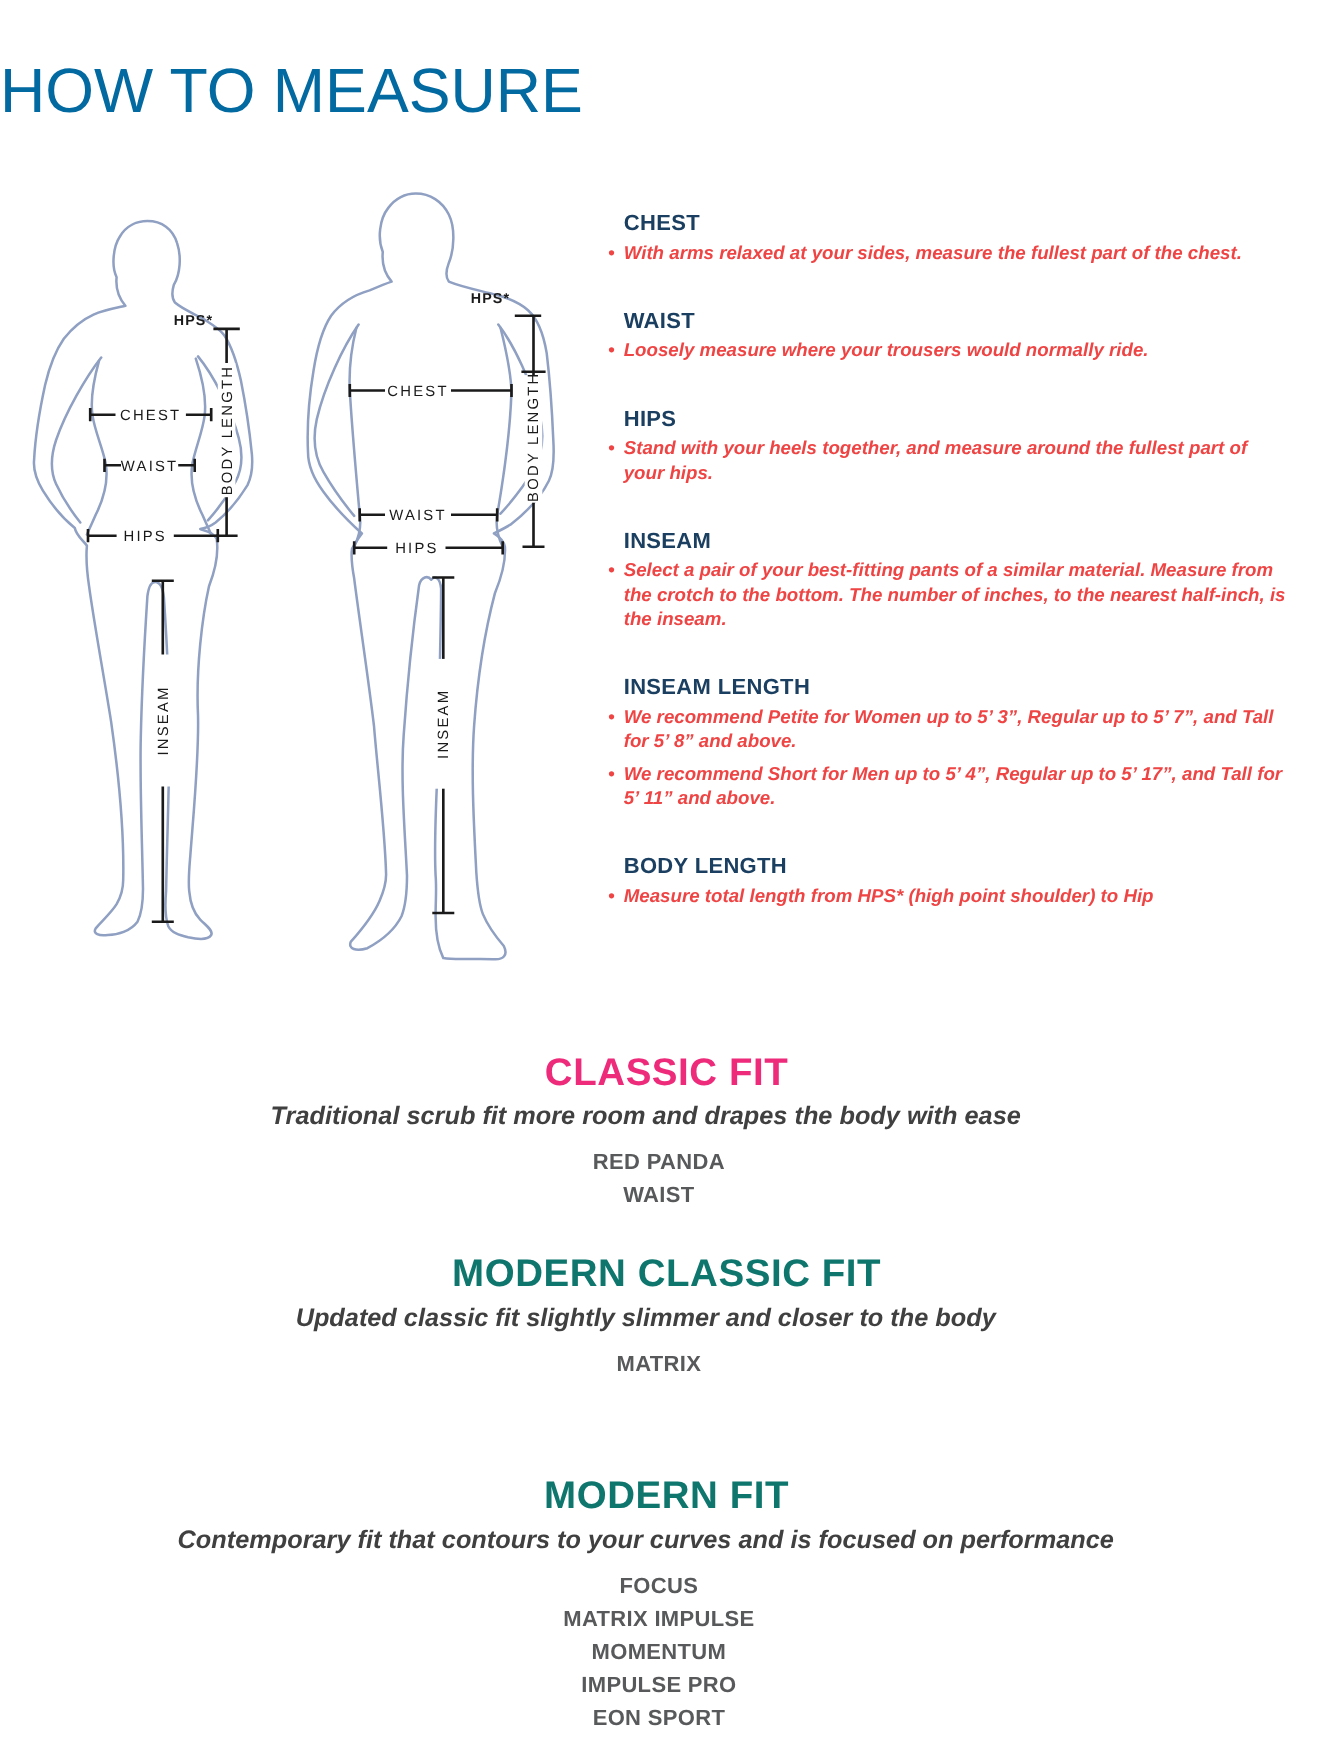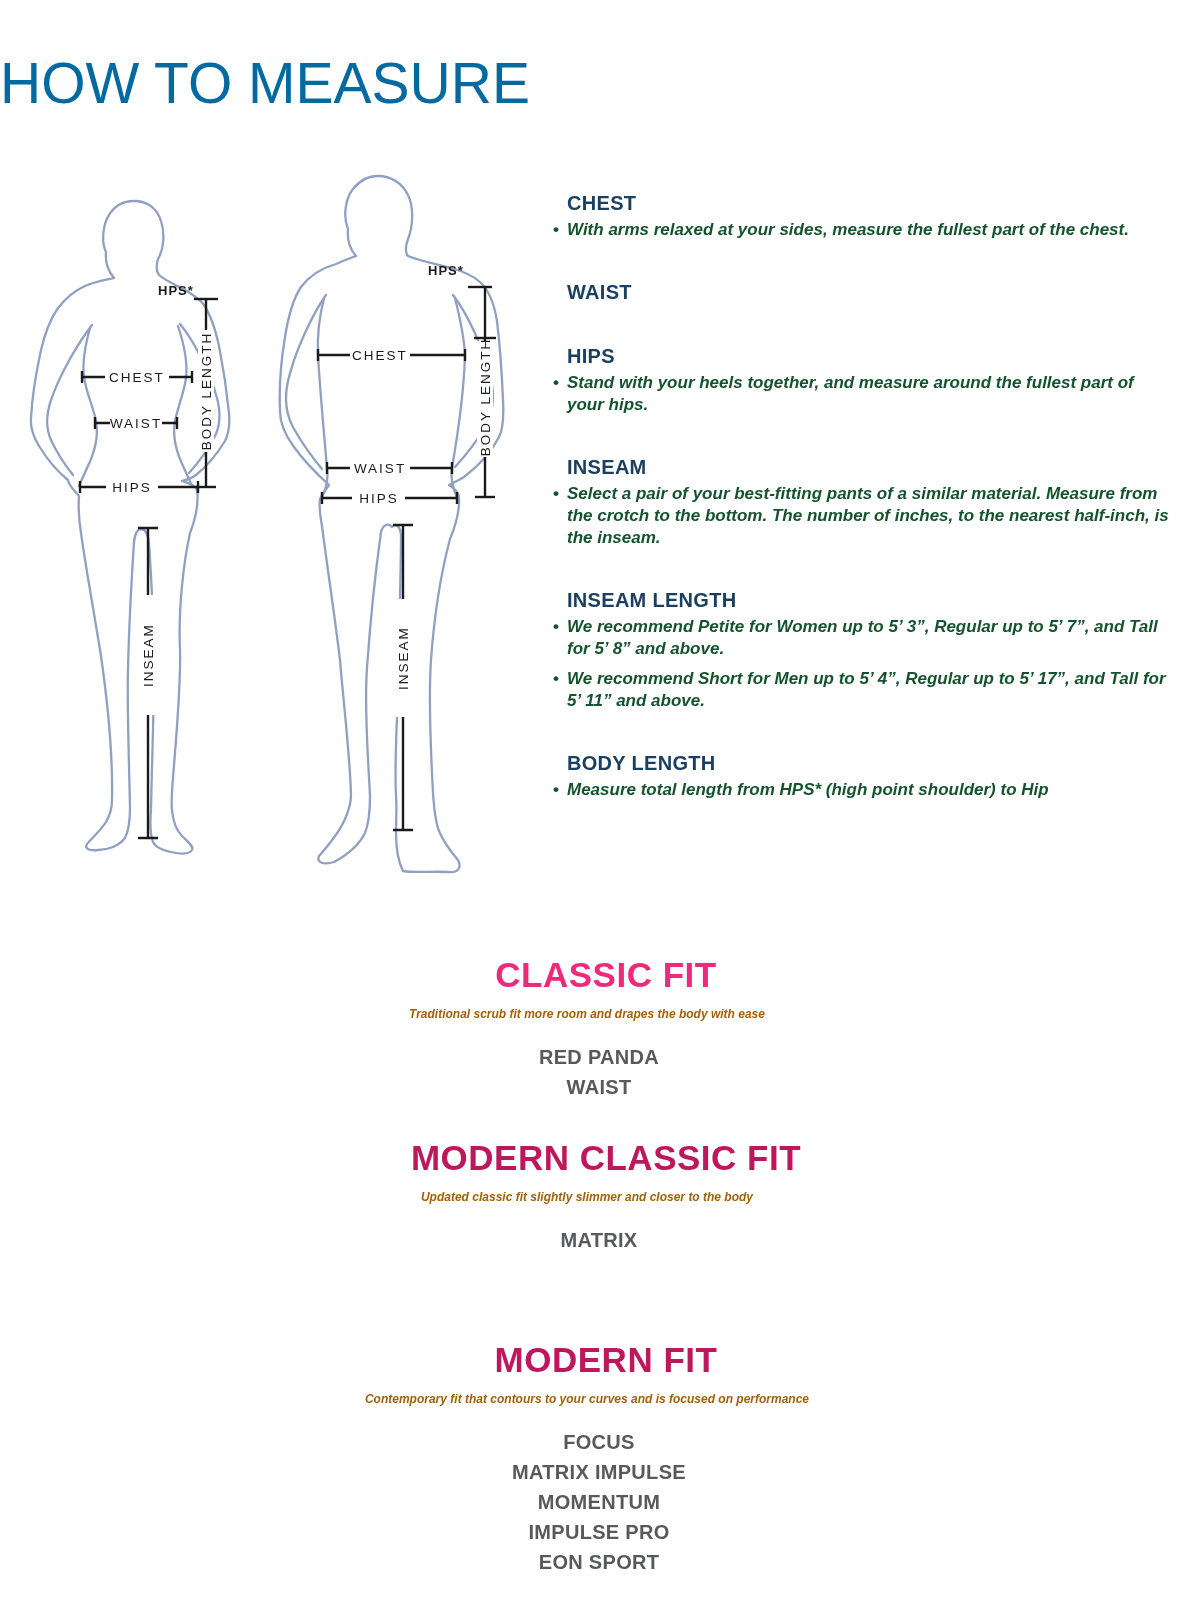--- a/index.html
+++ b/index.html
@@ -19,31 +19,31 @@
   .meas-label{font-family:"Liberation Sans",sans-serif;font-size:13.5px;letter-spacing:2px;fill:#1a1a1a;}
   .hps-label{font-family:"Liberation Sans",sans-serif;font-size:13px;letter-spacing:1px;fill:#1a1a1a;font-weight:600;}
   .mask{fill:#ffffff;}
 
   
   .instructions{position:absolute;left:553px;top:190px;width:618px;}
   .instr{margin:0 0 38px 0;}
   .instr h3{margin:0 0 3px 14px;font-size:20px;line-height:26px;font-weight:700;
             color:#1b3f60;letter-spacing:0.3px;}
   .instr p{position:relative;margin:0;padding-left:14px;font-size:17px;line-height:22px;
-           font-style:italic;font-weight:600;color:#14532d;}
+           font-style:italic;font-weight:600;color:#ef4444;}
   .instr p::before{content:"\2022";position:absolute;left:0;top:0;font-style:normal;}
   .instr p.gap{margin-top:8px;}
 
   
   .fit{position:absolute;left:0;width:1174px;text-align:center;}
   .fit h2{margin:0;font-size:35px;line-height:40px;font-weight:700;letter-spacing:0.5px;padding-left:38px;}
   .fit h2.pink{color:#ee2a7b;}
-  .fit h2.green{color:#be185d;}
-  .fit .desc{margin:7px 0 0 0;font-size:12px;line-height:25px;font-style:italic;
-             font-weight:600;color:#a16207;}
+  .fit h2.green{color:#0f766e;}
+  .fit .desc{margin:7px 0 0 0;font-size:23px;line-height:25px;font-style:italic;
+             font-weight:600;color:#404040;}
   .brands{margin-top:15px;}
   .brand{font-size:20px;line-height:30px;font-weight:700;color:#58595b;letter-spacing:0.3px;margin-left:24px;}
   .fit1{top:955px;}
   .fit2{top:1138px;}
   .fit3{top:1340px;}
 </style>
 </head>
 <body>
 
 <div class="page">
@@ -113,20 +113,21 @@
     </g>
   </svg>
 
   <div class="instructions">
     <section class="instr">
       <h3>CHEST</h3>
       <p>With arms relaxed at your sides, measure the fullest part of the chest.</p>
     </section>
     <section class="instr">
       <h3>WAIST</h3>
+      <p>Loosely measure where your trousers would normally ride.</p>
     </section>
     <section class="instr">
       <h3>HIPS</h3>
       <p>Stand with your heels together, and measure around the fullest part of your hips.</p>
     </section>
     <section class="instr">
       <h3>INSEAM</h3>
       <p>Select a pair of your best-fitting pants of a similar material. Measure from the crotch to the bottom. The number of inches, to the nearest half-inch, is the inseam.</p>
     </section>
     <section class="instr">

